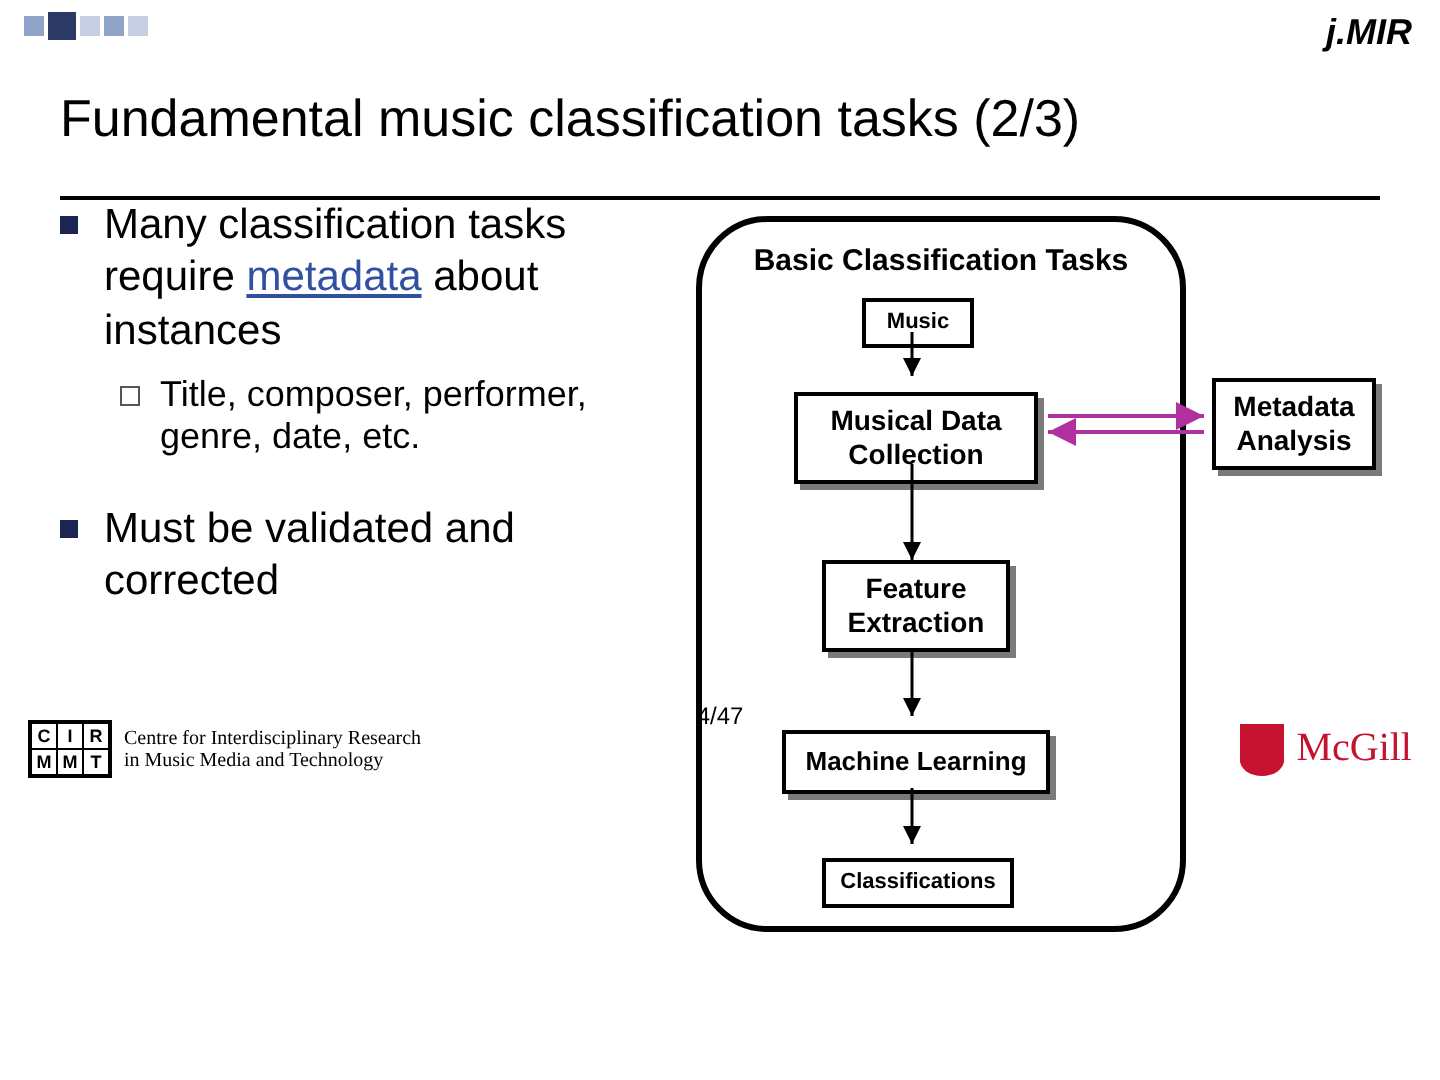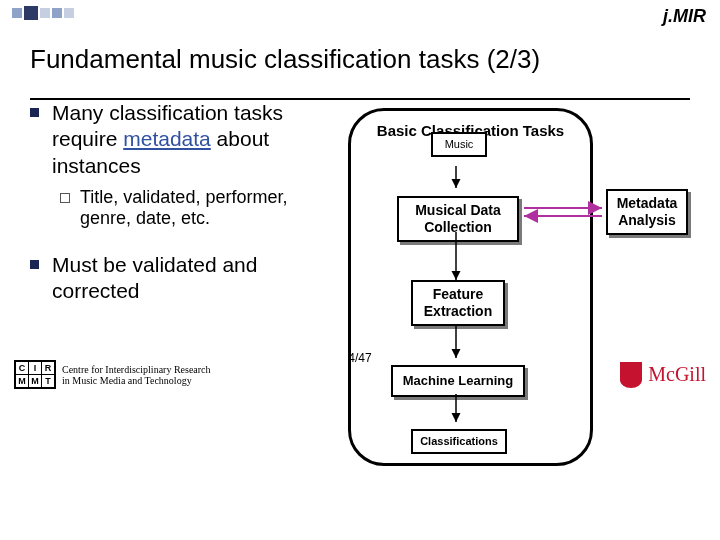--- a/index.html
+++ b/index.html
@@ -18,21 +18,21 @@
   .left > ul > li::before { content: ""; position: absolute; left: 4px; top: 8px; width: 9px; height: 9px; background: #1a2554; }
   .sub { list-style: none; margin-top: 8px; }
   .sub > li { position: relative; padding-left: 28px; font-size: 18px; line-height: 1.2; }
   .sub > li::before { content: ""; position: absolute; left: 8px; top: 6px; width: 8px; height: 8px; border: 1px solid #555; }
   .meta-link { color: #3050a0; text-decoration: underline; margin-top: 31px; }
   .right { position: relative; flex: 1; }
   .panel { position: absolute; left: 22px; top: 8px; width: 245px; height: 358px; border: 3px solid #000; border-radius: 36px; }
   .panel-title { position: absolute; top: 11px; left: 0; right: 0; text-align: center; font-weight: bold; font-size: 15px; }
   .box { position: absolute; border: 2px solid #000; background: #fff; text-align: center; padding: 4px 6px; font-size: 13px; line-height: 1.2; }
   .box.shadow { box-shadow: 3px 3px 0 #7a7a7a; }
-  #box-music { left: 80px; top: 21px; width: 56px; font-size: 11px; font-weight: normal; }
+  #box-music { left: 80px; top: 38px; width: 56px; font-size: 11px; font-weight: bold; }
   #box-mdc { left: 46px; top: 85px; width: 122px; font-weight: bold; font-size: 14px; }
   #box-feat { left: 60px; top: 169px; width: 94px; font-weight: bold; font-size: 14px; }
   #box-ml { left: 40px; top: 254px; width: 134px; font-weight: bold; padding: 6px; font-size: 13px; }
   #box-class { left: 60px; top: 318px; width: 96px; font-weight: bold; font-size: 11px; }
   #box-meta { position: absolute; left: 280px; top: 89px; width: 82px; border: 2px solid #000; box-shadow: 3px 3px 0 #7a7a7a; text-align: center; font-weight: bold; font-size: 14px; padding: 4px 4px; line-height: 1.2; }
   svg.arrows { position: absolute; left: 0; top: 0; width: 370px; height: 400px; pointer-events: none; }
   .pagenum { position: absolute; bottom: 32px; left: 50%; transform: translateX(-50%); font-size: 12px; }
   .footer { position: absolute; bottom: 8px; left: 14px; right: 14px; display: flex; justify-content: space-between; align-items: center; }
   .cirmmt { display: flex; align-items: center; gap: 6px; }
   .cirmmt-grid { display: grid; grid-template-columns: repeat(3, 12px); grid-template-rows: repeat(2, 12px); gap: 1px; background: #000; padding: 2px; }
@@ -59,21 +59,21 @@
 
   <div class="title">Fundamental music classification tasks (2/3)</div>
 
   <div class="body">
 
     <div class="left">
       <ul>
         <li>
           <span>Many classification tasks require </span><span class="meta-link">metadata</span><span> about instances</span>
           <ul class="sub">
-            <li>Title, validated, performer, genre, date, etc.</li>
+            <li>Title, composer, performer, genre, date, etc.</li>
           </ul>
         </li>
         <li>
           <span>Must be validated and corrected</span>
         </li>
       </ul>
     </div>
 
     <div class="right">
       <div class="panel">

